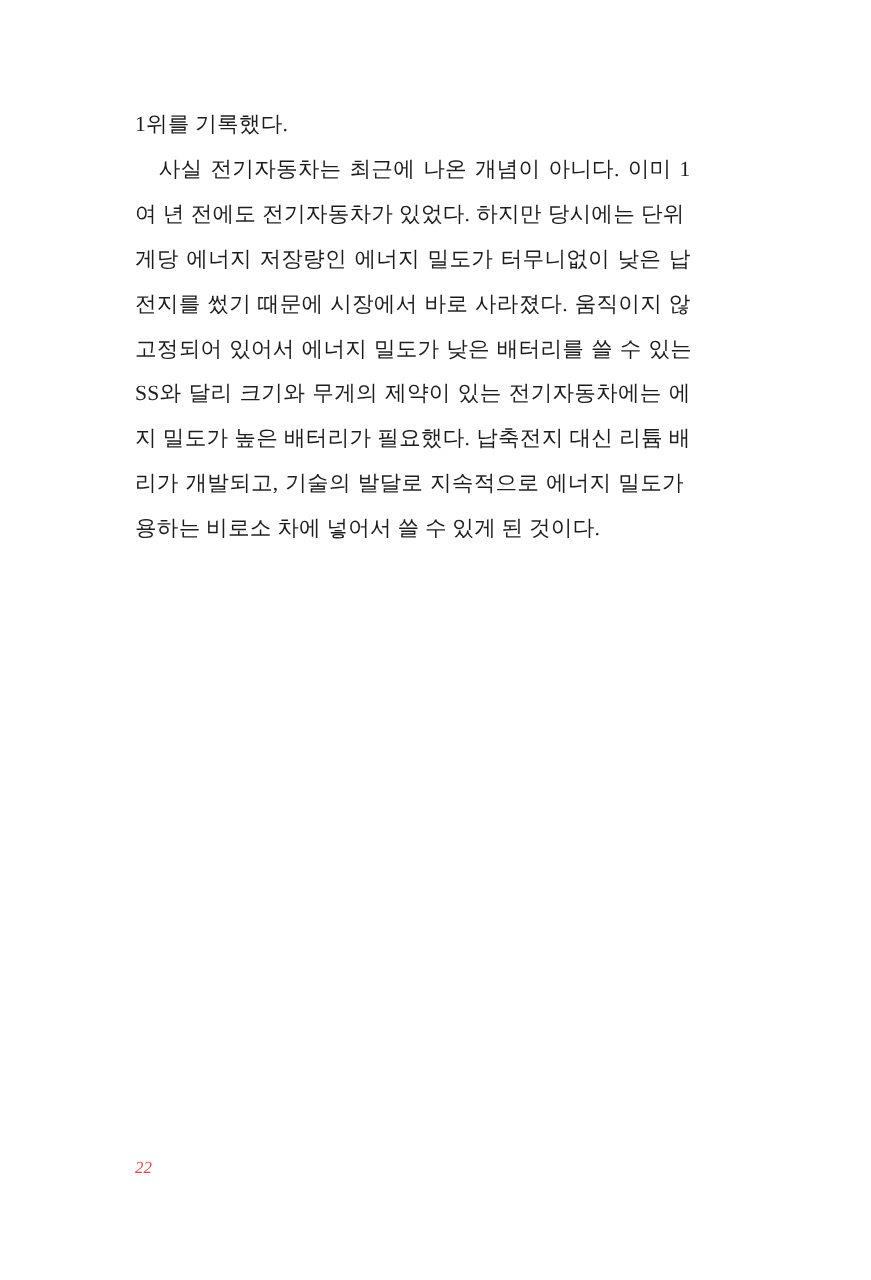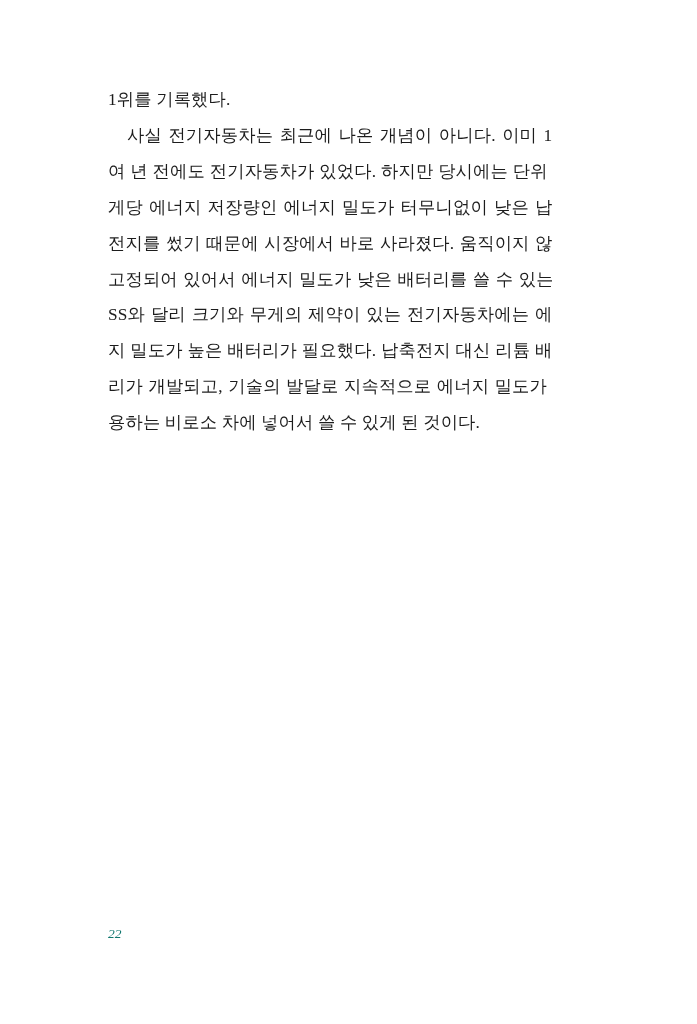--- a/index.html
+++ b/index.html
@@ -37,21 +37,21 @@
   .para.indent {
     text-indent: 19px;
   }
   .page-number {
     position: absolute;
     left: 108px;
     top: 925px;
     font-size: 13.5px;
     line-height: 18px;
     font-style: italic;
-    color: #0f766e;
+    color: #ef4444;
     font-family: "Liberation Serif", "DejaVu Serif", serif;
   }
 </style>
 </head>
 <body>
 
 <div class="page">
 
   <div class="text-column">
     <p class="para">1위를 기록했다.</p>

